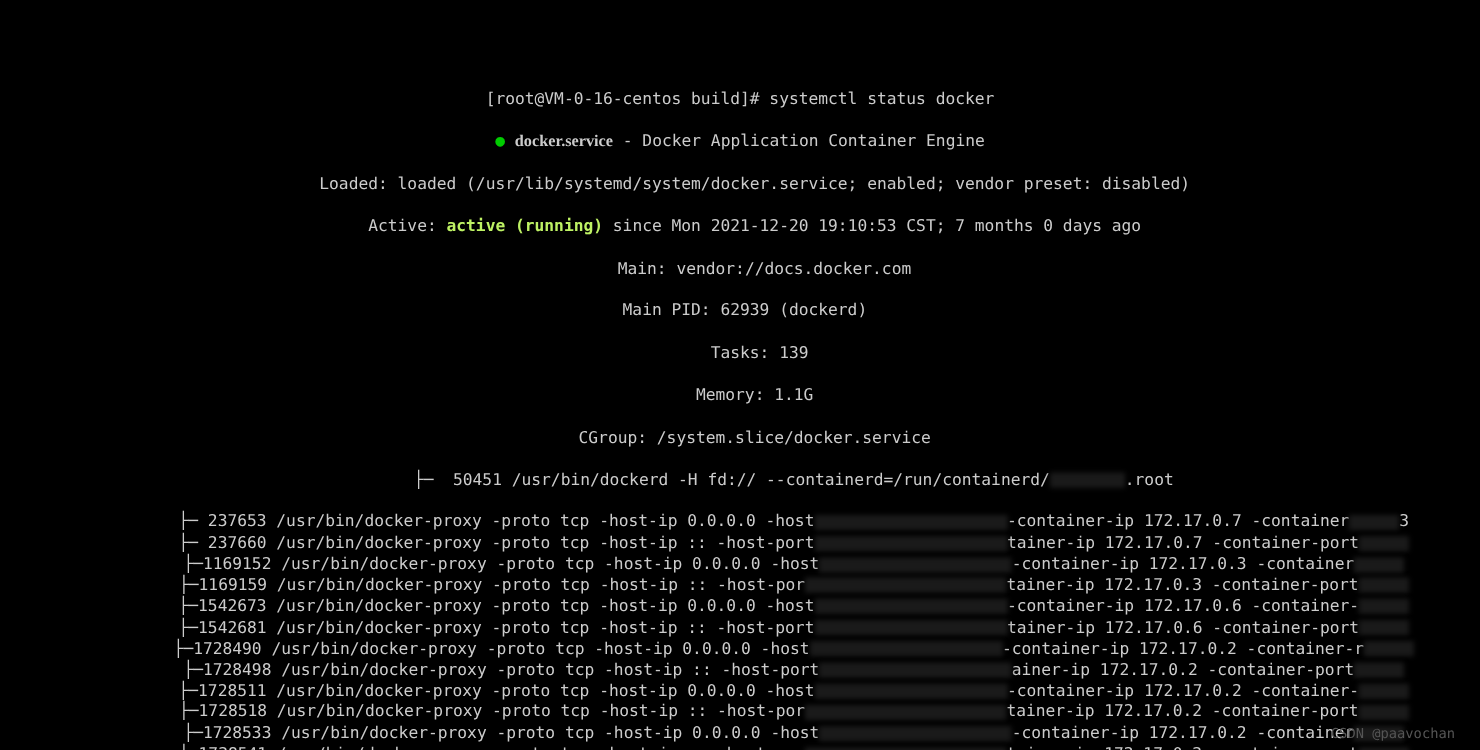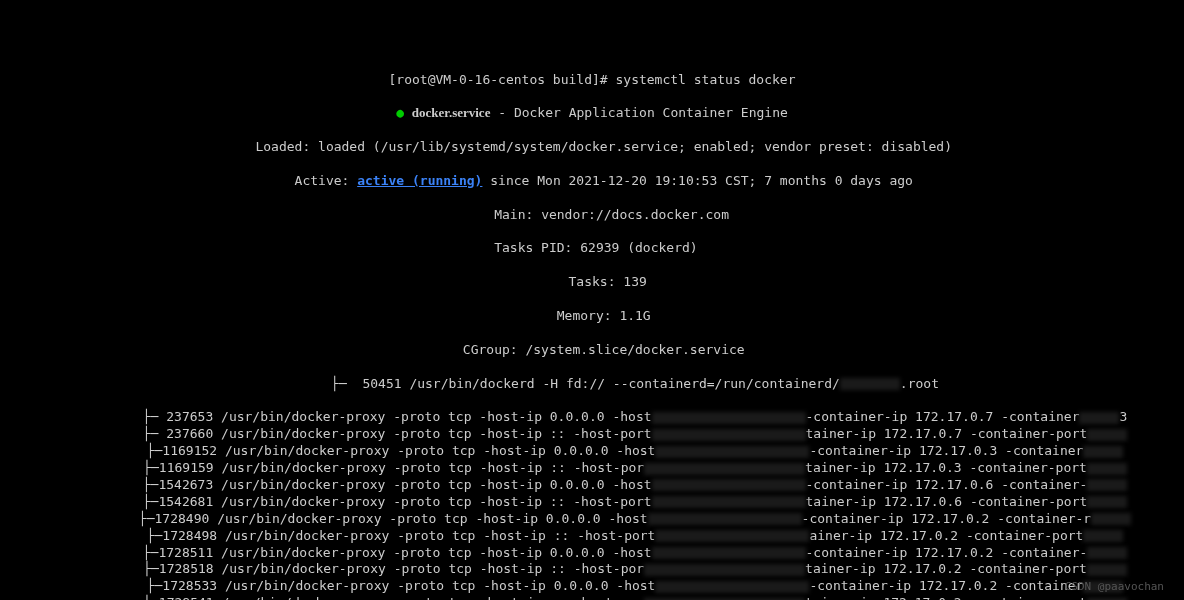--- a/index.html
+++ b/index.html
@@ -10,21 +10,21 @@
     font-family: "Consolas", "DejaVu Sans Mono", "Menlo", monospace;
     font-size: 13px;
     line-height: 1.3;
     width: 1184px;
     height: 600px;
     box-sizing: border-box;
     overflow: hidden;
     white-space: pre;
     position: relative;
   }
-  .green { color: #3b82f6; font-weight: bold; text-decoration: underline; }
+  .green { color: #bef264; font-weight: bold; }
   .dot   { color: #0c0; }
   .bold  { font-weight: bold; font-family: Liberation Serif, serif; }
   .line { white-space: pre; text-align: center; }
   .redbox, .blurbox {
     display:inline-block;
     vertical-align:middle;
     height:12px;
     background:#111;
     box-shadow: 0 0 1px rgba(255,255,255,.08) inset;
   }
@@ -34,21 +34,21 @@
 </head>
 <body>
 
 
 
 <div class="line"><span>[root@VM-0-16-centos build]#</span> <span>systemctl status docker</span></div>
 <div class="line"><span class="dot">●</span> <span class="bold">docker.service</span> <span>-</span> <span>Docker Application Container Engine</span></div>
 <div class="line"><span>   Loaded:</span> <span>loaded (/usr/lib/systemd/system/docker.service; enabled; vendor preset: disabled)</span></div>
 <div class="line"><span>   Active:</span> <span class="green">active (running)</span> <span>since Mon 2021-12-20 19:10:53 CST; 7 months 0 days ago</span></div>
 <div class="line"><span>     Main:</span> <span>vendor://docs.docker.com</span></div>
-<div class="line"><span> Tasks PID:</span> <span>62939 (dockerd)</span></div>
+<div class="line"><span> Main PID:</span> <span>62939 (dockerd)</span></div>
 <div class="line"><span>    Tasks:</span> <span>139</span></div>
 <div class="line"><span>   Memory:</span> <span>1.1G</span></div>
 <div class="line"><span>   CGroup:</span> <span>/system.slice/docker.service</span></div>
 <div class="line"><span>           ├─  50451 </span><span>/usr/bin/dockerd -H fd:// --containerd=/run/containerd/</span><span class="blurbox" style="width:60px"></span><span>.root</span></div>
 <div id="tree-rows"><div class="line"><span>           ├─ 237653 /usr/bin/docker-proxy -proto tcp -host-ip 0.0.0.0 -host</span><span class="blurbox" style="width: 154px;"></span><span>-container-ip 172.17.0.7 -container</span><span class="blurbox" style="width: 40px;"></span><span>3</span></div><div class="line"><span>           ├─ 237660 /usr/bin/docker-proxy -proto tcp -host-ip :: -host-port</span><span class="blurbox" style="width: 154px;"></span><span>tainer-ip 172.17.0.7 -container-port</span><span class="blurbox" style="width: 40px;"></span></div><div class="line"><span>           ├─1169152 /usr/bin/docker-proxy -proto tcp -host-ip 0.0.0.0 -host</span><span class="blurbox" style="width: 154px;"></span><span>-container-ip 172.17.0.3 -container</span><span class="blurbox" style="width: 40px;"></span></div><div class="line"><span>           ├─1169159 /usr/bin/docker-proxy -proto tcp -host-ip :: -host-por</span><span class="blurbox" style="width: 161px;"></span><span>tainer-ip 172.17.0.3 -container-port</span><span class="blurbox" style="width: 40px;"></span></div><div class="line"><span>           ├─1542673 /usr/bin/docker-proxy -proto tcp -host-ip 0.0.0.0 -host</span><span class="blurbox" style="width: 154px;"></span><span>-container-ip 172.17.0.6 -container-</span><span class="blurbox" style="width: 40px;"></span></div><div class="line"><span>           ├─1542681 /usr/bin/docker-proxy -proto tcp -host-ip :: -host-port</span><span class="blurbox" style="width: 154px;"></span><span>tainer-ip 172.17.0.6 -container-port</span><span class="blurbox" style="width: 40px;"></span></div><div class="line"><span>           ├─1728490 /usr/bin/docker-proxy -proto tcp -host-ip 0.0.0.0 -host</span><span class="blurbox" style="width: 154px;"></span><span>-container-ip 172.17.0.2 -container-r</span><span class="blurbox" style="width: 40px;"></span></div><div class="line"><span>           ├─1728498 /usr/bin/docker-proxy -proto tcp -host-ip :: -host-port</span><span class="blurbox" style="width: 154px;"></span><span>ainer-ip 172.17.0.2 -container-port</span><span class="blurbox" style="width: 40px;"></span></div><div class="line"><span>           ├─1728511 /usr/bin/docker-proxy -proto tcp -host-ip 0.0.0.0 -host</span><span class="blurbox" style="width: 154px;"></span><span>-container-ip 172.17.0.2 -container-</span><span class="blurbox" style="width: 40px;"></span></div><div class="line"><span>           ├─1728518 /usr/bin/docker-proxy -proto tcp -host-ip :: -host-por</span><span class="blurbox" style="width: 161px;"></span><span>tainer-ip 172.17.0.2 -container-port</span><span class="blurbox" style="width: 40px;"></span></div><div class="line"><span>           ├─1728533 /usr/bin/docker-proxy -proto tcp -host-ip 0.0.0.0 -host</span><span class="blurbox" style="width: 154px;"></span><span>-container-ip 172.17.0.2 -container</span><span class="blurbox" style="width: 40px;"></span></div><div class="line"><span>           ├─1728541 /usr/bin/docker-proxy -proto tcp -host-ip :: -host-por</span><span class="blurbox" style="width: 161px;"></span><span>tainer-ip 172.17.0.2 -container-port</span><span class="blurbox" style="width: 40px;"></span></div></div>
 
 <div class="wm">CSDN @paavochan</div>
 
 
 

